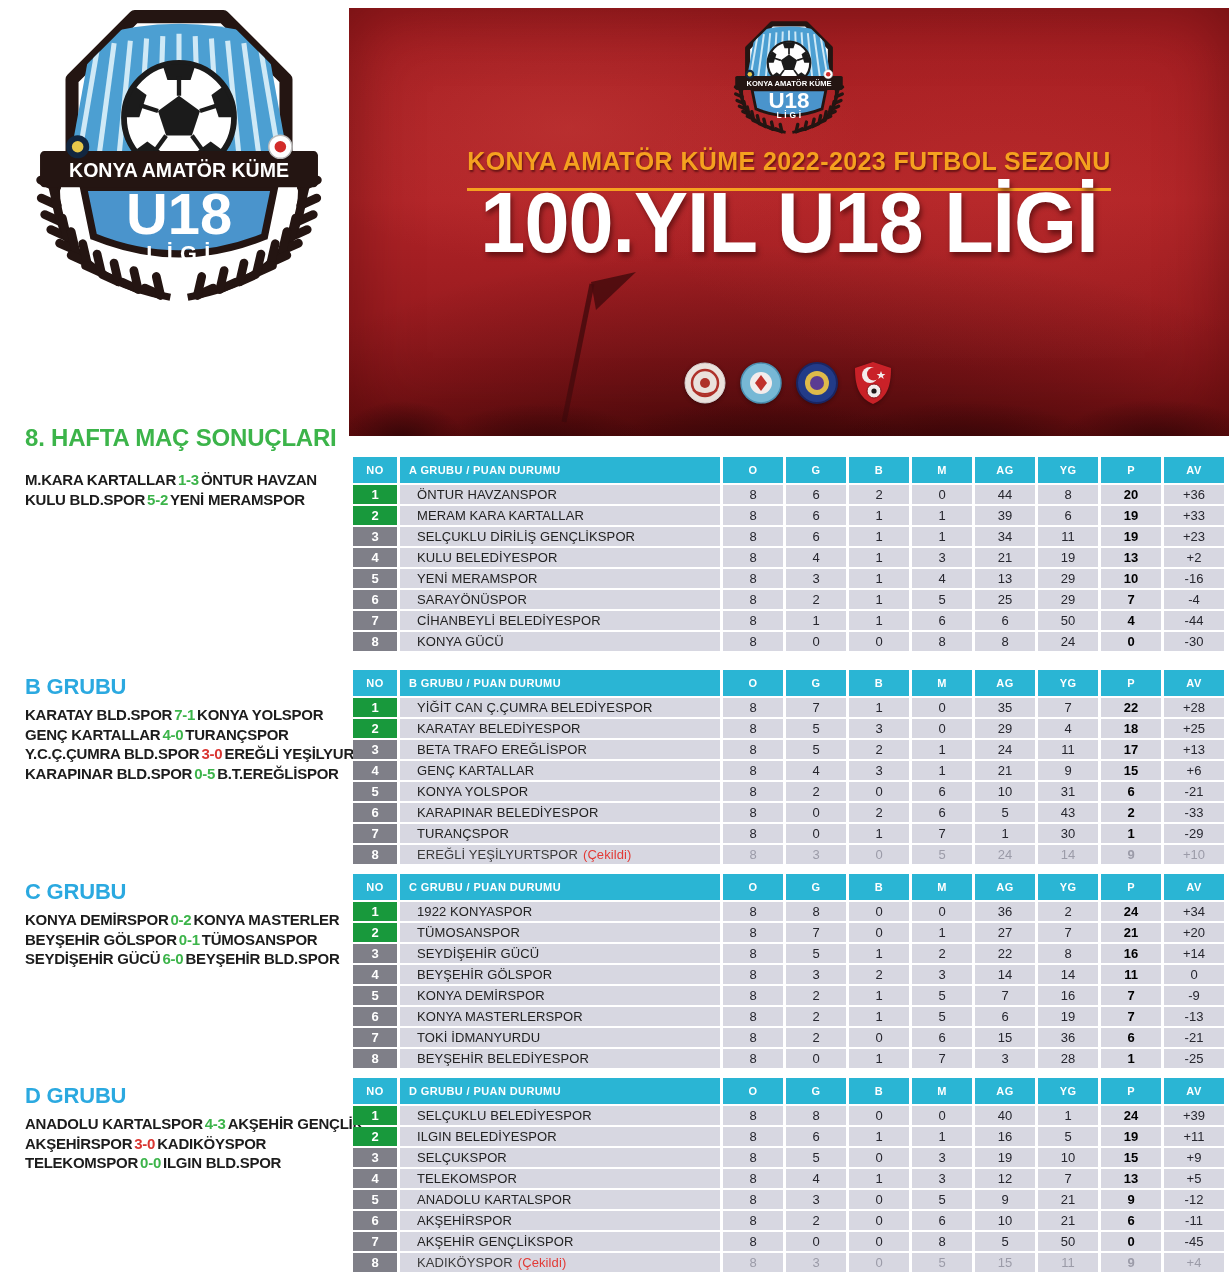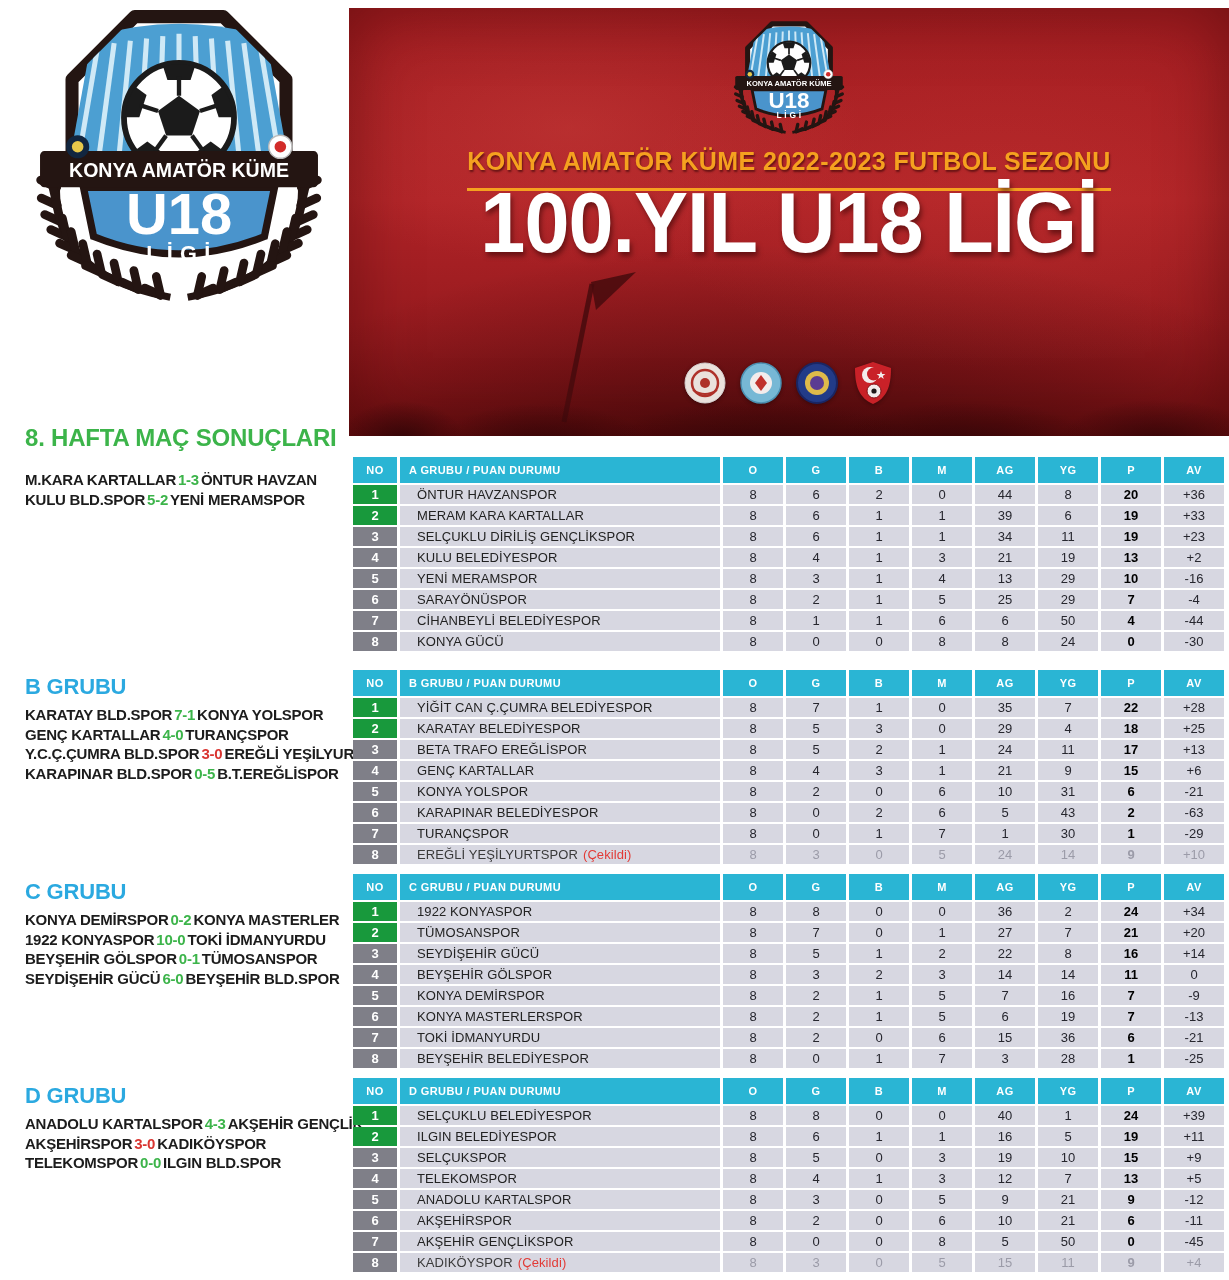--- a/index.html
+++ b/index.html
@@ -302,21 +302,20 @@
     <div class="side-group" style="top: 674px;">
       <div class="group-label">B GRUBU</div>
       <div class="res-line"><span>KARATAY BLD.SPOR</span><span class="sc green">7-1</span><span>KONYA YOLSPOR</span></div>
       <div class="res-line"><span>GENÇ KARTALLAR</span><span class="sc green">4-0</span><span>TURANÇSPOR</span></div>
       <div class="res-line"><span>Y.C.Ç.ÇUMRA BLD.SPOR</span><span class="sc red">3-0</span><span>EREĞLİ YEŞİLYURT</span></div>
       <div class="res-line"><span>KARAPINAR BLD.SPOR</span><span class="sc green">0-5</span><span>B.T.EREĞLİSPOR</span></div>
     </div>
     <div class="side-group" style="top: 879px;">
       <div class="group-label">C GRUBU</div>
       <div class="res-line"><span>KONYA DEMİRSPOR</span><span class="sc green">0-2</span><span>KONYA MASTERLER</span></div>
-      <div class="res-line"><span>1922 KONYASPOR</span><span class="sc green">10-0</span><span>TOKİ İDMANYURDU</span></div>
       <div class="res-line"><span>BEYŞEHİR GÖLSPOR</span><span class="sc green">0-1</span><span>TÜMOSANSPOR</span></div>
       <div class="res-line"><span>SEYDİŞEHİR GÜCÜ</span><span class="sc green">6-0</span><span>BEYŞEHİR BLD.SPOR</span></div>
     </div>
     <div class="side-group" style="top: 1083px;">
       <div class="group-label">D GRUBU</div>
       <div class="res-line"><span>ANADOLU KARTALSPOR</span><span class="sc green">4-3</span><span>AKŞEHİR GENÇLİK</span></div>
       <div class="res-line"><span>AKŞEHİRSPOR</span><span class="sc red">3-0</span><span>KADIKÖYSPOR</span></div>
       <div class="res-line"><span>TELEKOMSPOR</span><span class="sc green">0-0</span><span>ILGIN BLD.SPOR</span></div>
     </div>
   </div>
@@ -534,21 +533,21 @@
         <tr>
           <td class="no gray">6</td>
           <td class="team"><span>KARAPINAR BELEDİYESPOR</span></td>
           <td class="stat">8</td>
           <td class="stat">0</td>
           <td class="stat">2</td>
           <td class="stat">6</td>
           <td class="stat">5</td>
           <td class="stat">43</td>
           <td class="stat p">2</td>
-          <td class="stat">-63</td>
+          <td class="stat">-33</td>
         </tr>
         <tr>
           <td class="no gray">7</td>
           <td class="team"><span>TURANÇSPOR</span></td>
           <td class="stat">8</td>
           <td class="stat">0</td>
           <td class="stat">1</td>
           <td class="stat">7</td>
           <td class="stat">1</td>
           <td class="stat">30</td>

